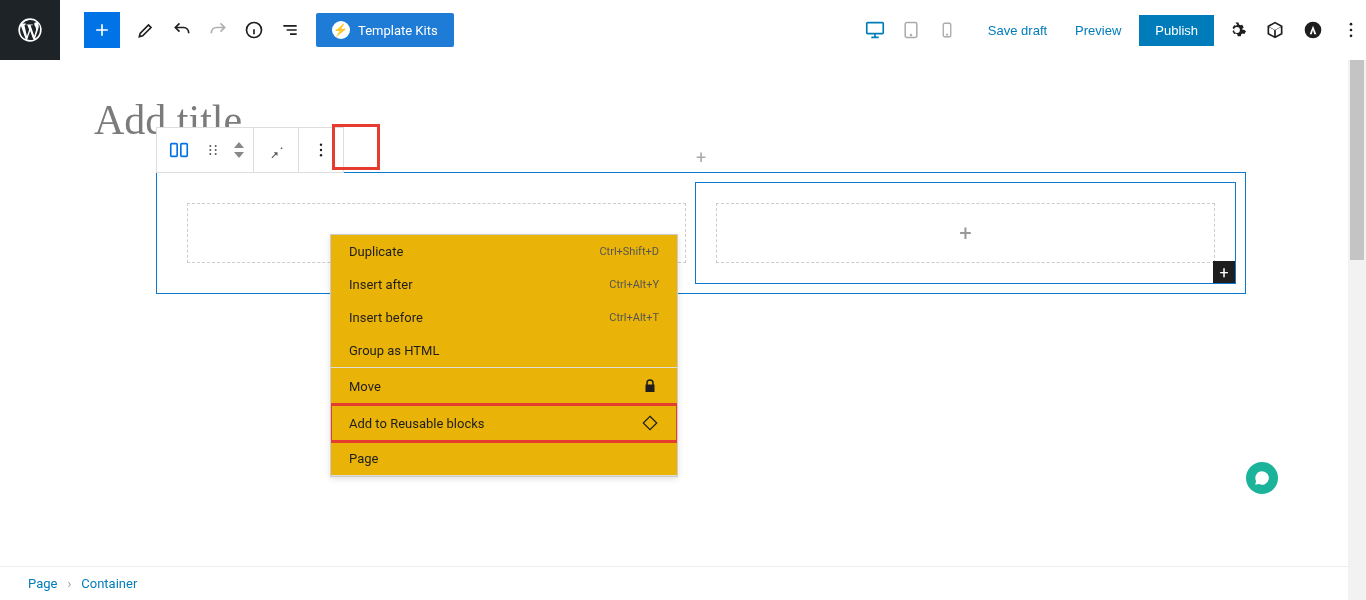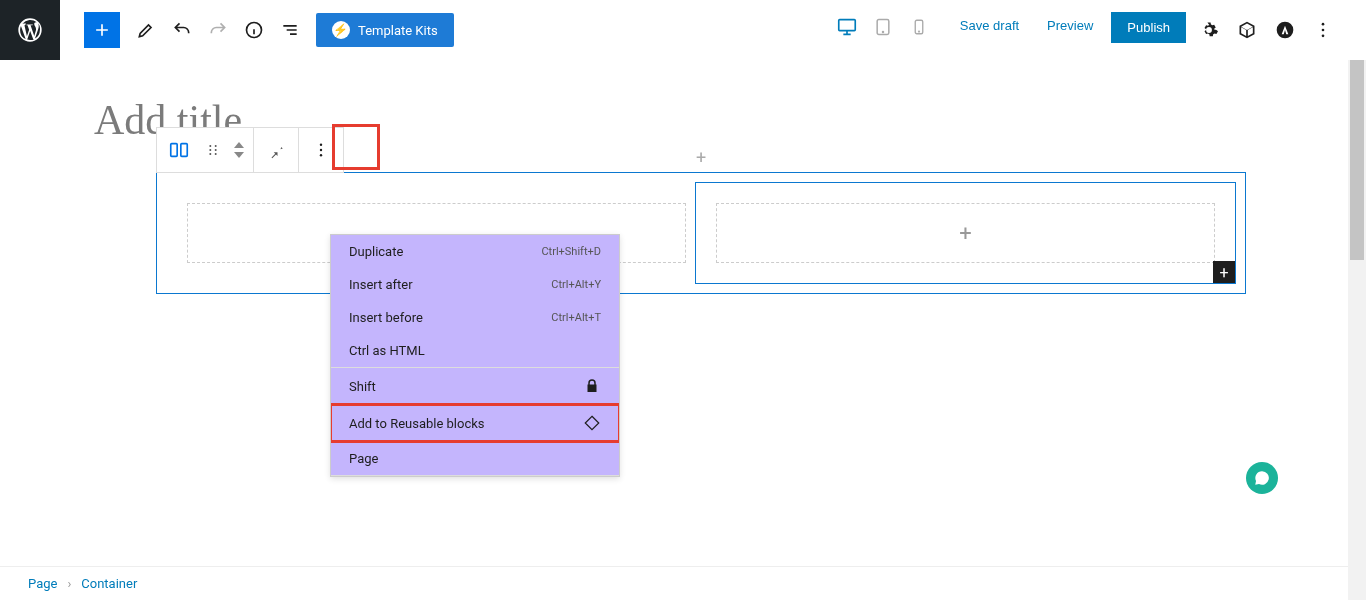--- a/index.html
+++ b/index.html
@@ -10,21 +10,21 @@
 .topbar { height: 60px; display: flex; align-items: center; justify-content: space-between; background: #fff; }
 .tb-left { display: flex; align-items: center; height: 100%; }
 .wp-logo { width: 60px; height: 60px; background: #1d2327; display: flex; align-items: center; justify-content: center; color: #fff; }
 .wp-logo svg { width: 28px; height: 28px; }
 .add-block { width: 36px; height: 36px; background: #0073e6; display: flex; align-items: center; justify-content: center; margin-left: 24px; margin-right: 8px; }
 .add-block svg { stroke: #fff; }
 .tb-icon { width: 36px; height: 36px; display: flex; align-items: center; justify-content: center; cursor: pointer; }
 .tb-icon.disabled { opacity: .35; }
 .template-kits { background: #1e7bd6; color: #fff; padding: 8px 16px; display: flex; align-items: center; gap: 8px; font-size: 13px; margin-left: 8px; border-radius: 2px; }
 .template-kits .bolt { width: 18px; height: 18px; background: #fff; border-radius: 50%; display: flex; align-items: center; justify-content: center; color: #1e7bd6; font-weight: bold; font-size: 12px; }
-.tb-right { display: flex; align-items: flex-start; gap: 8px; padding-right: 28px; }
+.tb-right { display: flex; align-items: center; gap: 8px; }
 .device-icons { display: flex; gap: 6px; margin-right: 8px; }
 .device-icon { width: 30px; height: 30px; display: flex; align-items: center; justify-content: center; }
 .link-btn { color: #007cba; background: none; border: none; font-size: 13px; padding: 6px 10px; cursor: pointer; }
 .publish-btn { background: #007cba; color: #fff; border: none; padding: 8px 16px; font-size: 13px; cursor: pointer; }
 .tb-right .tb-icon { width: 30px; }
 
 
 .editor { position: absolute; top: 60px; left: 60px; right: 24px; bottom: 34px; overflow-y: auto; background: #fff; }
 .title-input { font-family: Liberation Serif, serif; font-size: 42px; color: #7b7b7b; margin: 36px 0 28px 34px; font-weight: normal; }
 
@@ -38,21 +38,21 @@
 .dots-highlight { border: 3px solid #e63c2f; position: absolute; left: 175px; top: -49px; width: 48px; height: 46px; z-index: 10; pointer-events: none; }
 
 .row { display: flex; padding: 30px 30px; gap: 30px; }
 .col { flex: 1; border: 1px dashed #ccc; height: 60px; position: relative; display: flex; align-items: center; justify-content: center; }
 .col.sel { outline: 1.5px solid #0b78d0; outline-offset: 20px; }
 .col-plus { color: #999; font-size: 22px; }
 .sel-corner { position: absolute; right: -21px; bottom: -21px; width: 22px; height: 22px; background: #1e1e1e; color: #fff; display: flex; align-items: center; justify-content: center; font-size: 16px; }
 .center-plus { position: absolute; top: -26px; left: 50%; transform: translateX(-50%); color: #aaa; font-size: 18px; }
 
 
-.menu { position: absolute; left: 330px; top: 234px; width: 290px; background: #c4b5fd; border: 1px solid #ccc; box-shadow: 0 2px 6px rgba(0,0,0,.12); z-index: 20; }
+.menu { position: absolute; left: 330px; top: 234px; width: 348px; background: #eab308; border: 1px solid #ccc; box-shadow: 0 2px 6px rgba(0,0,0,.12); z-index: 20; }
 .menu-scroll { max-height: 350px; overflow-y: auto; }
 .menu-scroll::-webkit-scrollbar { width: 14px; }
 .menu-scroll::-webkit-scrollbar-thumb { background: #bfbfbf; }
 .menu-item { display: flex; justify-content: space-between; align-items: center; padding: 9px 18px; cursor: pointer; font-size: 13px; }
 .menu-sep { border-top: 1px solid #ddd; }
 .menu-short { color: #555; font-size: 11px; }
 .menu-ic { width: 18px; height: 18px; }
 .menu-item.hl-red { outline: 3px solid #e63c2f; outline-offset: -1px; gap: 48px; }
 
 
@@ -239,25 +239,25 @@
       </div>
       <div class="menu-item">
         <span>Insert after</span>
         <span class="menu-short">Ctrl+Alt+Y</span>
       </div>
       <div class="menu-item">
         <span>Insert before</span>
         <span class="menu-short">Ctrl+Alt+T</span>
       </div>
       <div class="menu-item">
-        <span>Ctrl as HTML</span>
-      </div>
-      <div class="menu-sep"></div>
-      <div class="menu-item">
-        <span>Shift</span>
+        <span>Group as HTML</span>
+      </div>
+      <div class="menu-sep"></div>
+      <div class="menu-item">
+        <span>Move</span>
         <svg class="menu-ic" viewBox="0 0 24 24" fill="#1e1e1e">
             <path d="M7 10V8a5 5 0 0110 0v2h1v10H6V10h1zm2 0h6V8a3 3 0 00-6 0v2z"></path>
           </svg>
       </div>
       <div class="menu-sep"></div>
       <div class="menu-item hl-red">
         <span>Add to Reusable blocks</span>
         <svg class="menu-ic" viewBox="0 0 24 24" fill="none" stroke="#1e1e1e" stroke-width="1.6">
             <path d="M12 3l9 9-9 9-9-9 9-9z"></path>
           </svg>

